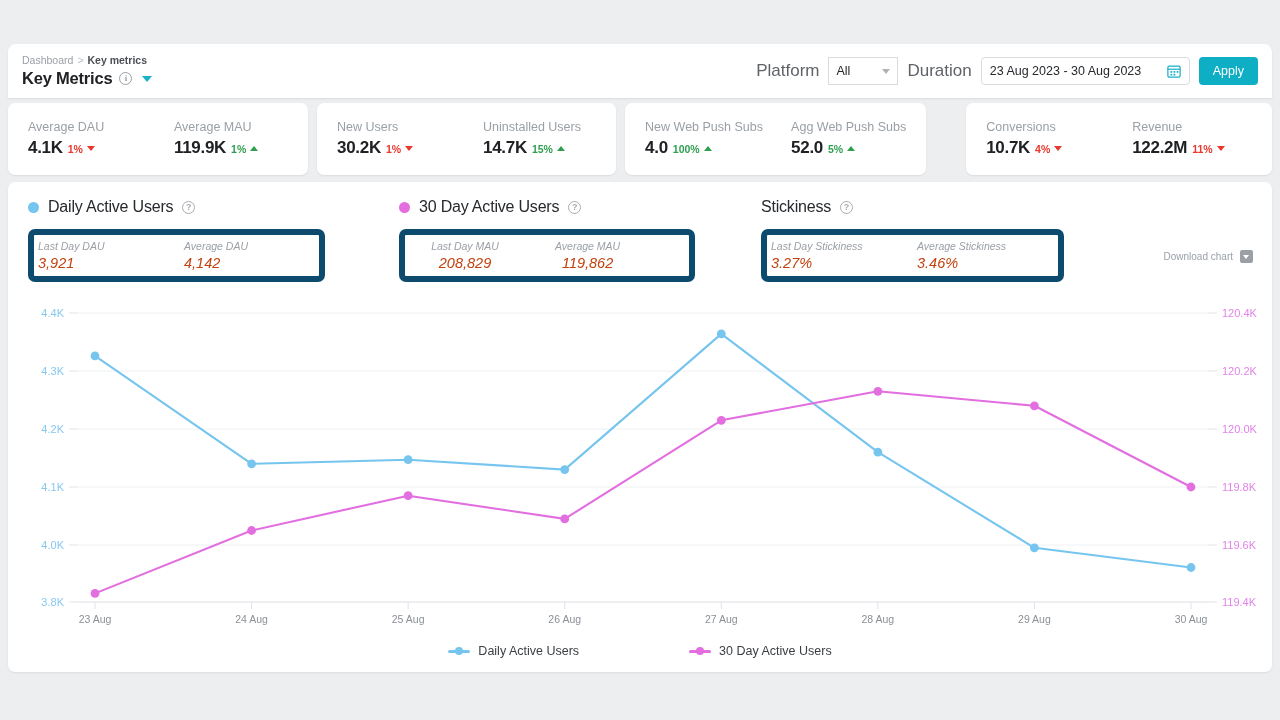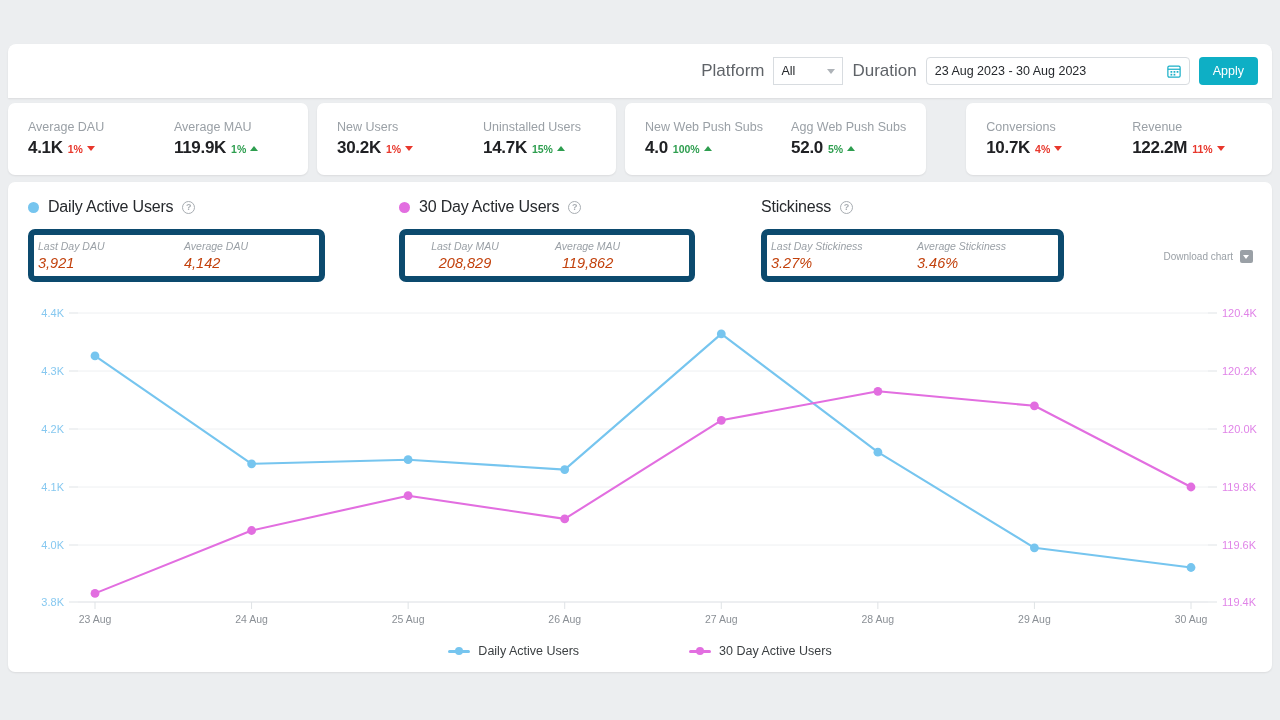--- a/index.html
+++ b/index.html
@@ -43,21 +43,21 @@
     width: 70px; height: 28px; border: 1px solid #d8dce0; border-radius: 0;
     background: #fff; display: flex; align-items: center;
     padding: 0 7px; font-size: 12.5px; color: #26292d;
   }
   .select-box .caret {
     margin-left: auto; width: 0; height: 0;
     border-left: 4px solid transparent; border-right: 4px solid transparent;
     border-top: 5px solid #aeb3b8;
   }
   .date-box {
-    width: 264px; height: 28px; border: 1px solid #d8dce0; border-radius: 4px;
+    width: 209px; height: 28px; border: 1px solid #d8dce0; border-radius: 4px;
     background: #fff; display: flex; align-items: center; padding: 0 8px;
     font-size: 12.5px; color: #26292d;
   }
   .cal-icon { margin-left: auto; width: 14px; height: 14px; display: block; }
   .apply-btn {
     height: 28px; padding: 0 14px; border-radius: 4px; border: none;
     background: #0eafc5; color: #fff; font-size: 12.5px;
     font-family: "Liberation Sans", sans-serif; cursor: pointer;
   }
 
@@ -148,20 +148,32 @@
     position: absolute; top: 0.5px; left: 7px; width: 8px; height: 8px; border-radius: 50%;
   }
   .legend-label { font-size: 12.5px; color: #3c4043; }
 </style>
 </head>
 <body>
 
 <div class="page">
 
   <div class="topbar">
+    <div class="crumbwrap">
+      <div class="breadcrumb">
+        <span>Dashboard</span>
+        <span class="cb-sep">&gt;</span>
+        <span class="cb-current">Key metrics</span>
+      </div>
+      <div class="titlerow">
+        <span class="page-title">Key Metrics</span>
+        <span class="icon-info-circle">i</span>
+        <span class="chev-teal"></span>
+      </div>
+    </div>
 
     <div class="topctl">
       <span class="ctl-label">Platform</span>
       <div class="select-box">
         <span>All</span>
         <span class="caret"></span>
       </div>
       <span class="ctl-label">Duration</span>
       <div class="date-box">
         <span>23 Aug 2023 - 30 Aug 2023</span>

